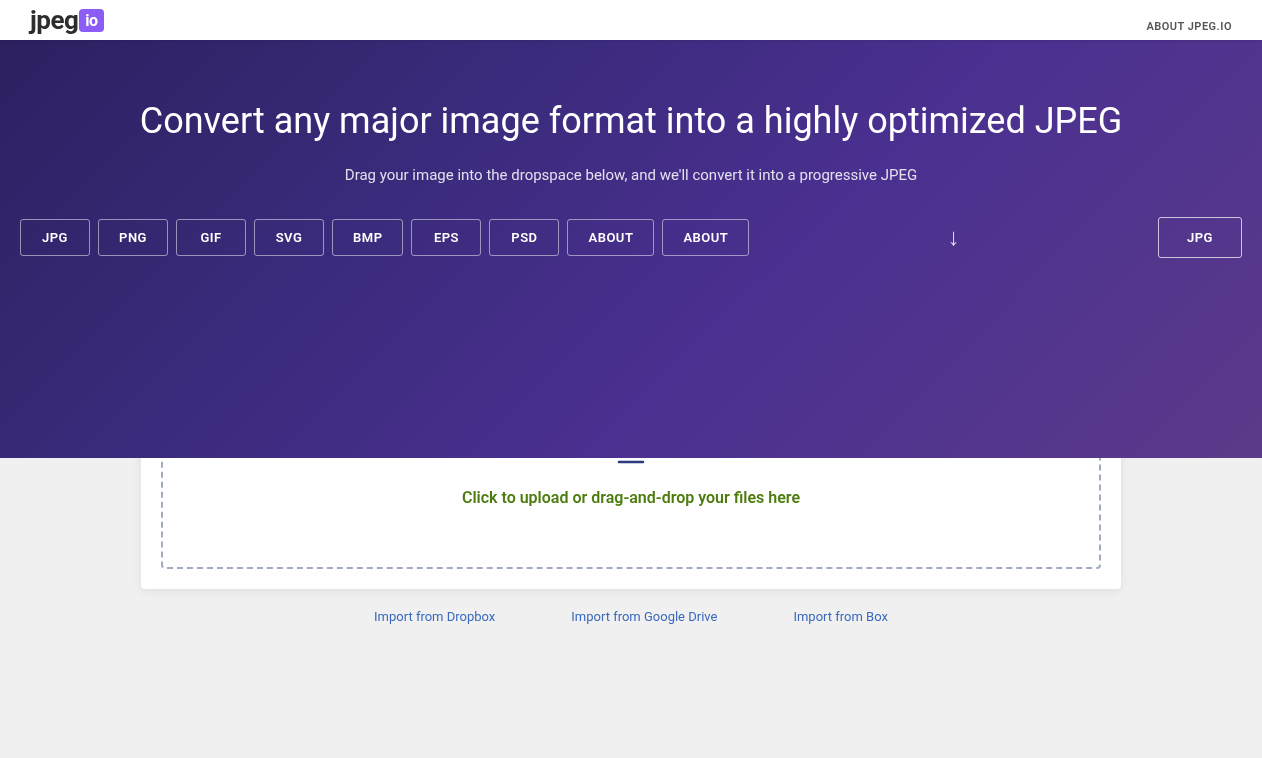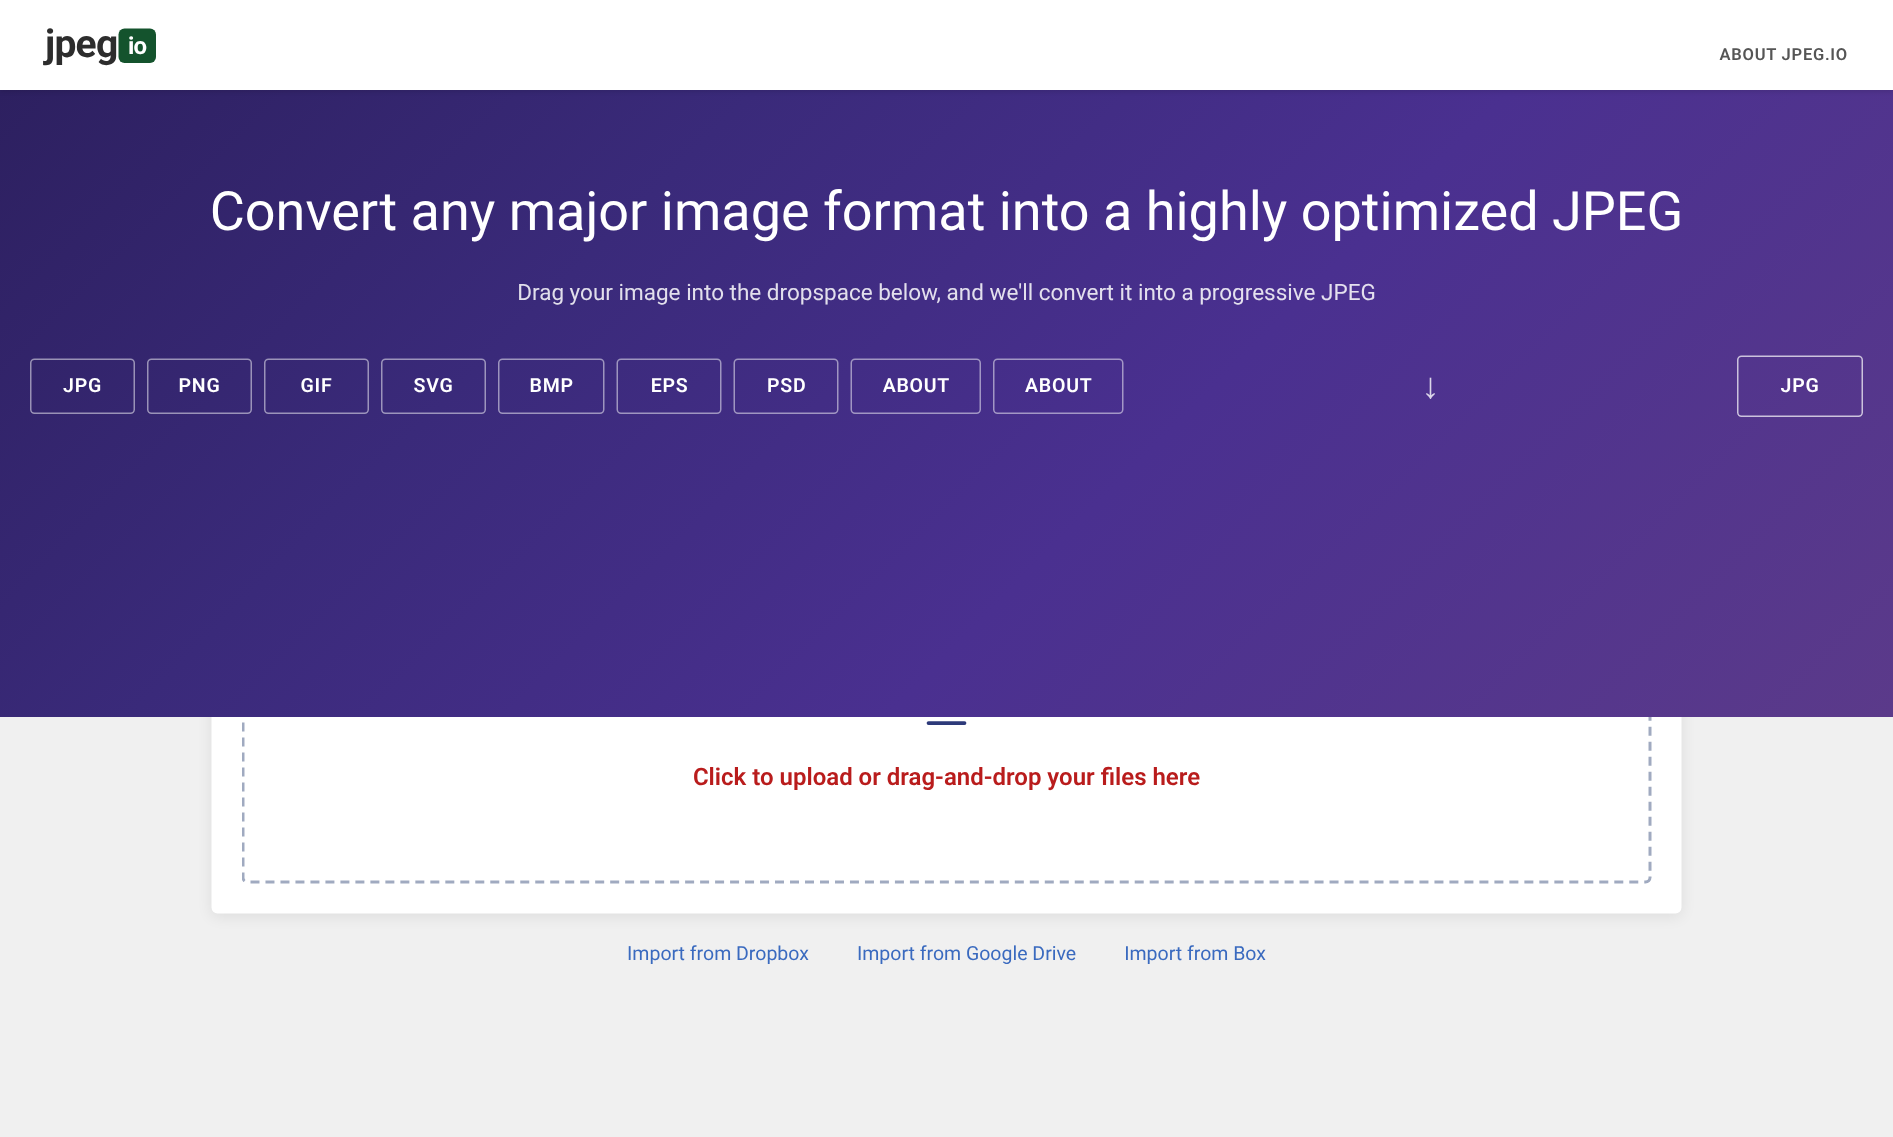--- a/index.html
+++ b/index.html
@@ -11,21 +11,21 @@
     body {
       font-family: -apple-system, BlinkMacSystemFont, 'Segoe UI', Roboto, Arial, sans-serif;
       background-color: #f0f0f0;
       min-height: 758px;
       width: 1262px;
     }
 
     
     .header {
       background: #ffffff;
-      height: 60px;
+      height: 40px;
       display: flex;
       align-items: center;
       justify-content: space-between;
       padding: 0 30px;
       box-shadow: 0 1px 3px rgba(0,0,0,0.1);
       position: relative;
       z-index: 10;
     }
 
     .logo {
@@ -37,21 +37,21 @@
       letter-spacing: -0.5px;
     }
 
     .logo-text {
       color: #2d2d2d;
       font-size: 26px;
       font-weight: 700;
     }
 
     .logo-badge {
-      background: #14532d;
+      background: #8b5cf6;
       color: white;
       padding: 2px 6px;
       border-radius: 4px;
       font-size: 16px;
       font-weight: 700;
       margin-left: 1px;
     }
 
     .nav-link {
       font-size: 11px;
@@ -167,29 +167,29 @@
       color: #3a3a7a;
       margin-bottom: 16px;
     }
 
     .upload-icon svg {
       width: 48px;
       height: 48px;
     }
 
     .dropzone-label {
-      color: #b91c1c;
+      color: #4d7c0f;
       font-size: 16px;
       font-weight: 600;
     }
 
     .import-links {
       display: flex;
       justify-content: center;
-      gap: 32px;
+      gap: 76px;
       margin-top: 20px;
       padding: 0 20px;
     }
 
     .import-link {
       color: #3a6abf;
       font-size: 13px;
       text-decoration: none;
       cursor: pointer;
     }

